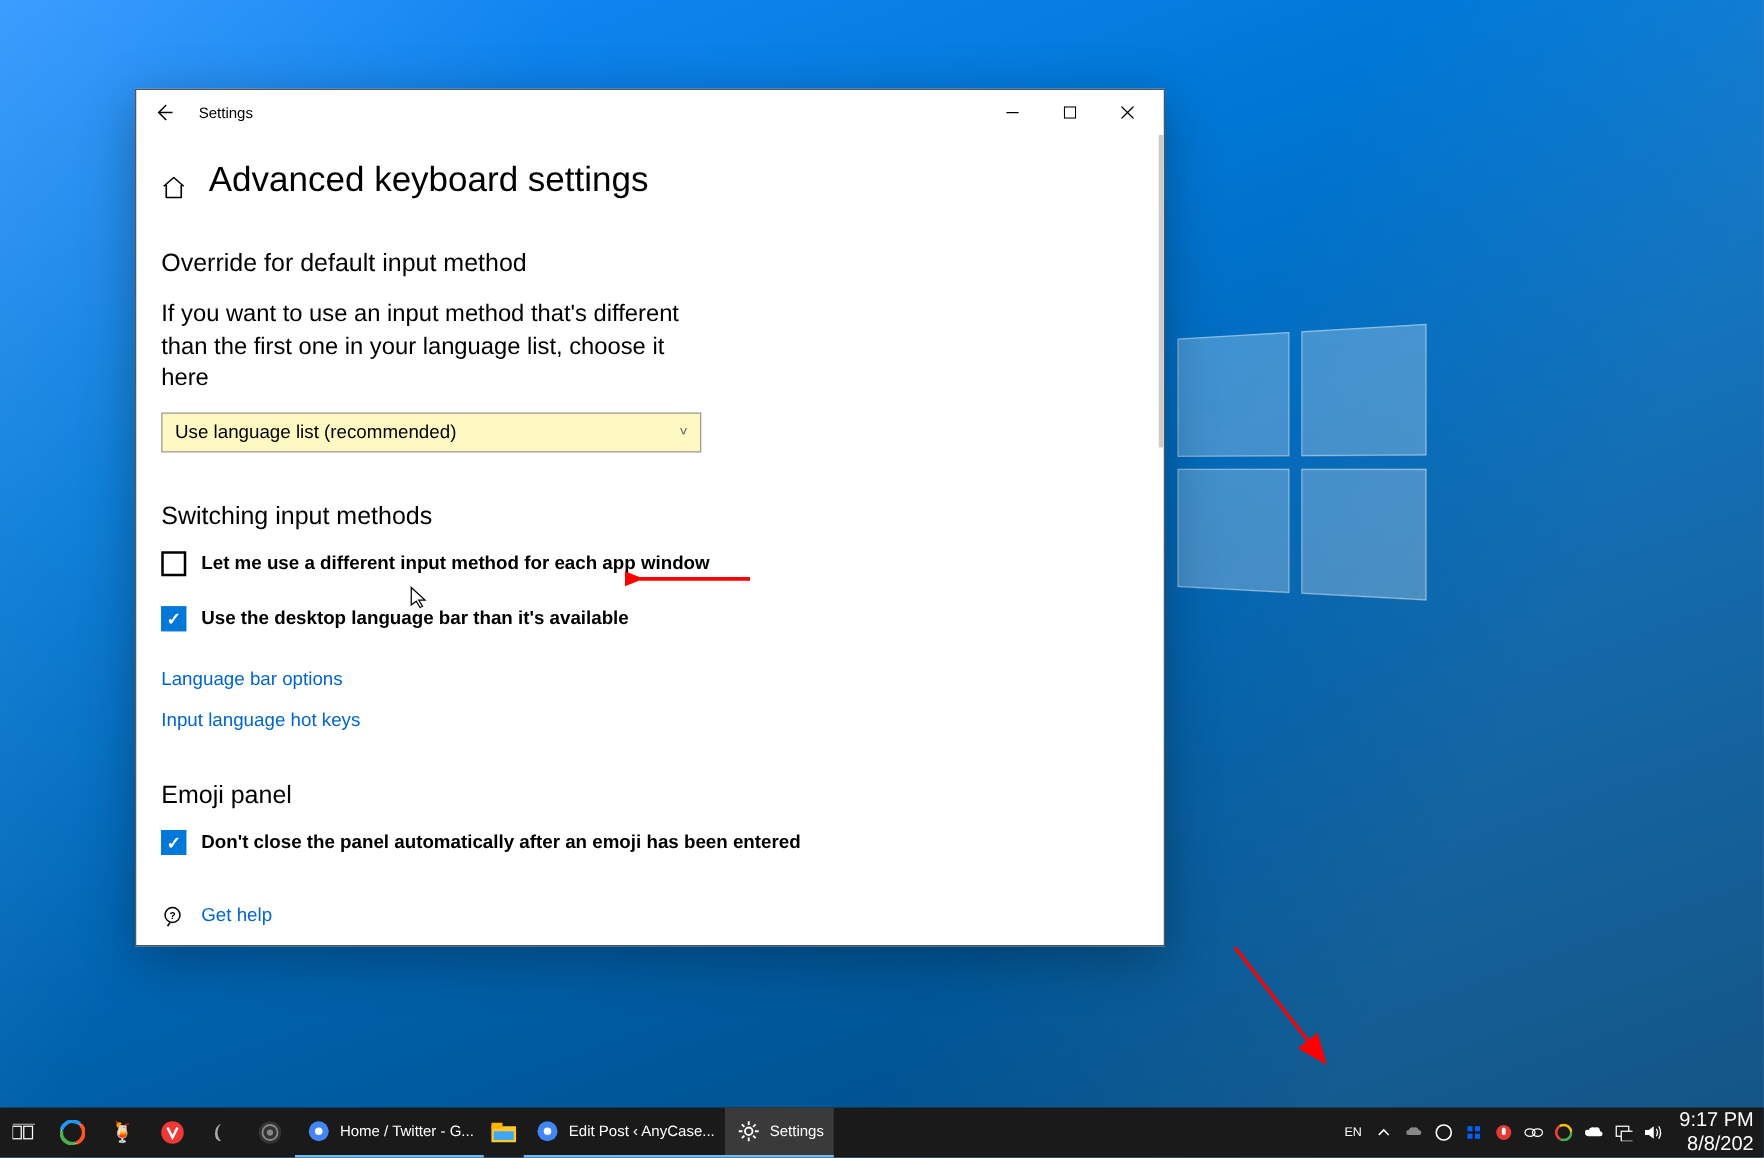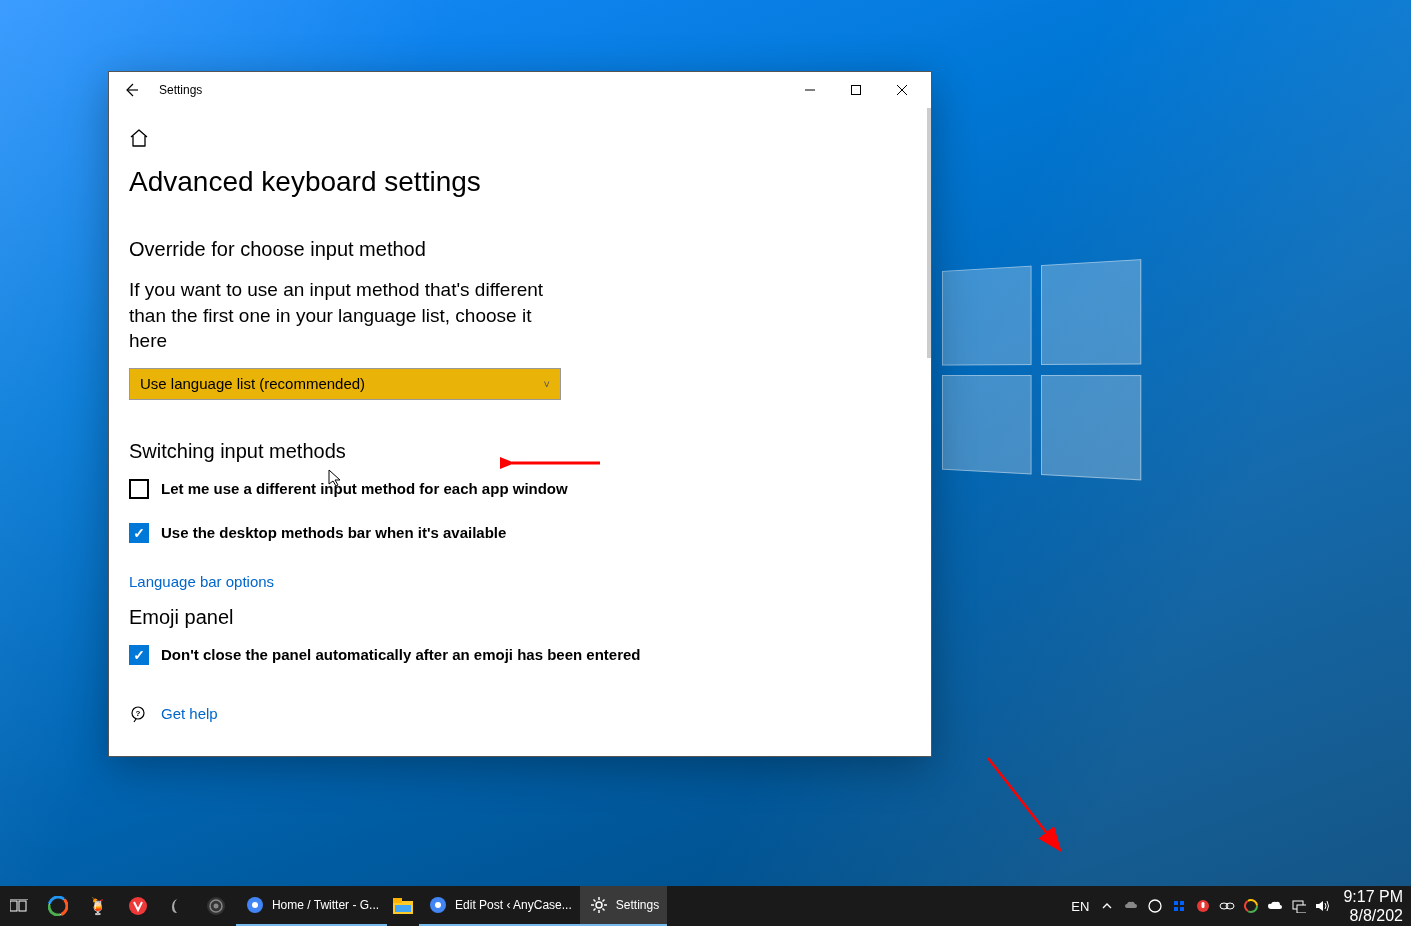--- a/index.html
+++ b/index.html
@@ -28,29 +28,29 @@
   position: absolute; left: 108px; top: 71px; width: 824px; height: 686px;
   background: #fff; border: 1px solid #555; box-shadow: 0 10px 40px rgba(0,0,0,0.3);
 }
 .titlebar { height: 36px; display: flex; align-items: center; padding: 0 6px; }
 .tb-back { width: 32px; height: 32px; display: flex; align-items: center; justify-content: center; cursor: pointer; }
 .tb-title { font-size: 12px; margin-left: 12px; color: #000; }
 .tb-spacer { flex: 1; }
 .tb-btn { width: 46px; height: 32px; display: flex; align-items: center; justify-content: center; cursor: pointer; }
 
 .content { padding: 20px 20px 0 20px; position: relative; height: calc(100% - 36px); }
-.page-header { display: flex; align-items: flex-start; gap: 18px; margin-bottom: 40px; flex-direction: column; }
+.page-header { display: flex; align-items: flex-end; gap: 18px; margin-bottom: 40px; }
 .home-icon { width: 20px; height: 20px; cursor: pointer; }
 .page-title { font-size: 28px; font-weight: 400; color: #000; }
 
 .section-title { font-size: 20px; font-weight: 400; margin-bottom: 16px; color: #000; }
 .section-desc { font-size: 19px; color: #000; max-width: 430px; line-height: 1.35; margin-bottom: 14px; }
 
 .dropdown {
-  width: 432px; height: 32px; border: 1px solid #999; background: #eab308;
+  width: 432px; height: 32px; border: 1px solid #999; background: #fef9c3;
   display: flex; align-items: center; padding: 0 10px; font-size: 15px; cursor: pointer;
   justify-content: space-between; margin-bottom: 40px;
 }
 .dropdown .chev { font-size: 11px; color: #555; }
 
 .checkbox-row { display: flex; align-items: center; gap: 12px; margin-bottom: 24px; font-size: 15px; font-weight: bold; }
 .checkbox {
   width: 20px; height: 20px; border: 2px solid #000; display: flex;
   align-items: center; justify-content: center; cursor: pointer; flex-shrink: 0;
 }
@@ -134,37 +134,38 @@
 
     <div class="page-header">
       <div class="home-icon">
         <svg width="20" height="20" viewBox="0 0 20 20">
             <path d="M2 9 L10 2 L18 9 M4 8 V18 H16 V8" stroke="#000" stroke-width="1.3" fill="none" stroke-linejoin="round"></path>
           </svg>
       </div>
       <h1 class="page-title">Advanced keyboard settings</h1>
     </div>
 
-    <h2 class="section-title">Override for choose input method</h2>
+    <h2 class="section-title">Override for default input method</h2>
     <p class="section-desc">If you want to use an input method that's different than the first one in your language list, choose it here</p>
     <div class="dropdown">
       <span>Use language list (recommended)</span>
       <span class="chev">˅</span>
     </div>
 
     <h2 class="section-title">Switching input methods</h2>
     <div class="checkbox-row">
       <div class="checkbox"></div>
       <span>Let me use a different input method for each app window</span>
     </div>
     <div class="checkbox-row" style="margin-bottom:30px;">
       <div class="checkbox checked"></div>
-      <span>Use the desktop methods bar when it's available</span>
+      <span>Use the desktop language bar than it's available</span>
     </div>
     <a class="link">Language bar options</a>
+    <a class="link" style="margin-bottom:40px;">Input language hot keys</a>
 
     <h2 class="section-title">Emoji panel</h2>
     <div class="checkbox-row">
       <div class="checkbox checked"></div>
       <span>Don't close the panel automatically after an emoji has been entered</span>
     </div>
 
     <div class="gethelp">
       <div class="gethelp-icon">
         <svg width="18" height="18" viewBox="0 0 18 18">
@@ -274,21 +275,21 @@
             <line x1="12.5" y1="12.5" x2="14.5" y2="14.5"></line>
             <line x1="3.5" y1="14.5" x2="5.5" y2="12.5"></line>
             <line x1="12.5" y1="5.5" x2="14.5" y2="3.5"></line>
           </g>
         </svg>
       </div>
     <span class="lbl">Settings</span>
   </div>
 
   <div class="tray">
-    <div class="tray-icon" style="width:auto;padding:16px 6px;font-size:13px;">EN</div>
+    <div class="tray-icon" style="width:auto;padding:16px 6px;font-size:10px;">EN</div>
     <div class="tray-icon">
         <svg width="10" height="10">
           <path d="M1 7 L5 3 L9 7" stroke="#fff" fill="none" stroke-width="1.3"></path>
         </svg>
       </div>
     <div class="tray-icon">
         <svg width="16" height="12">
           <path d="M4 8 Q2 8 2 6 Q2 4 4 4 Q5 1 8 2 Q11 1 12 4 Q14 4 14 6 Q14 8 12 8 Z" fill="#888"></path>
         </svg>
       </div>

